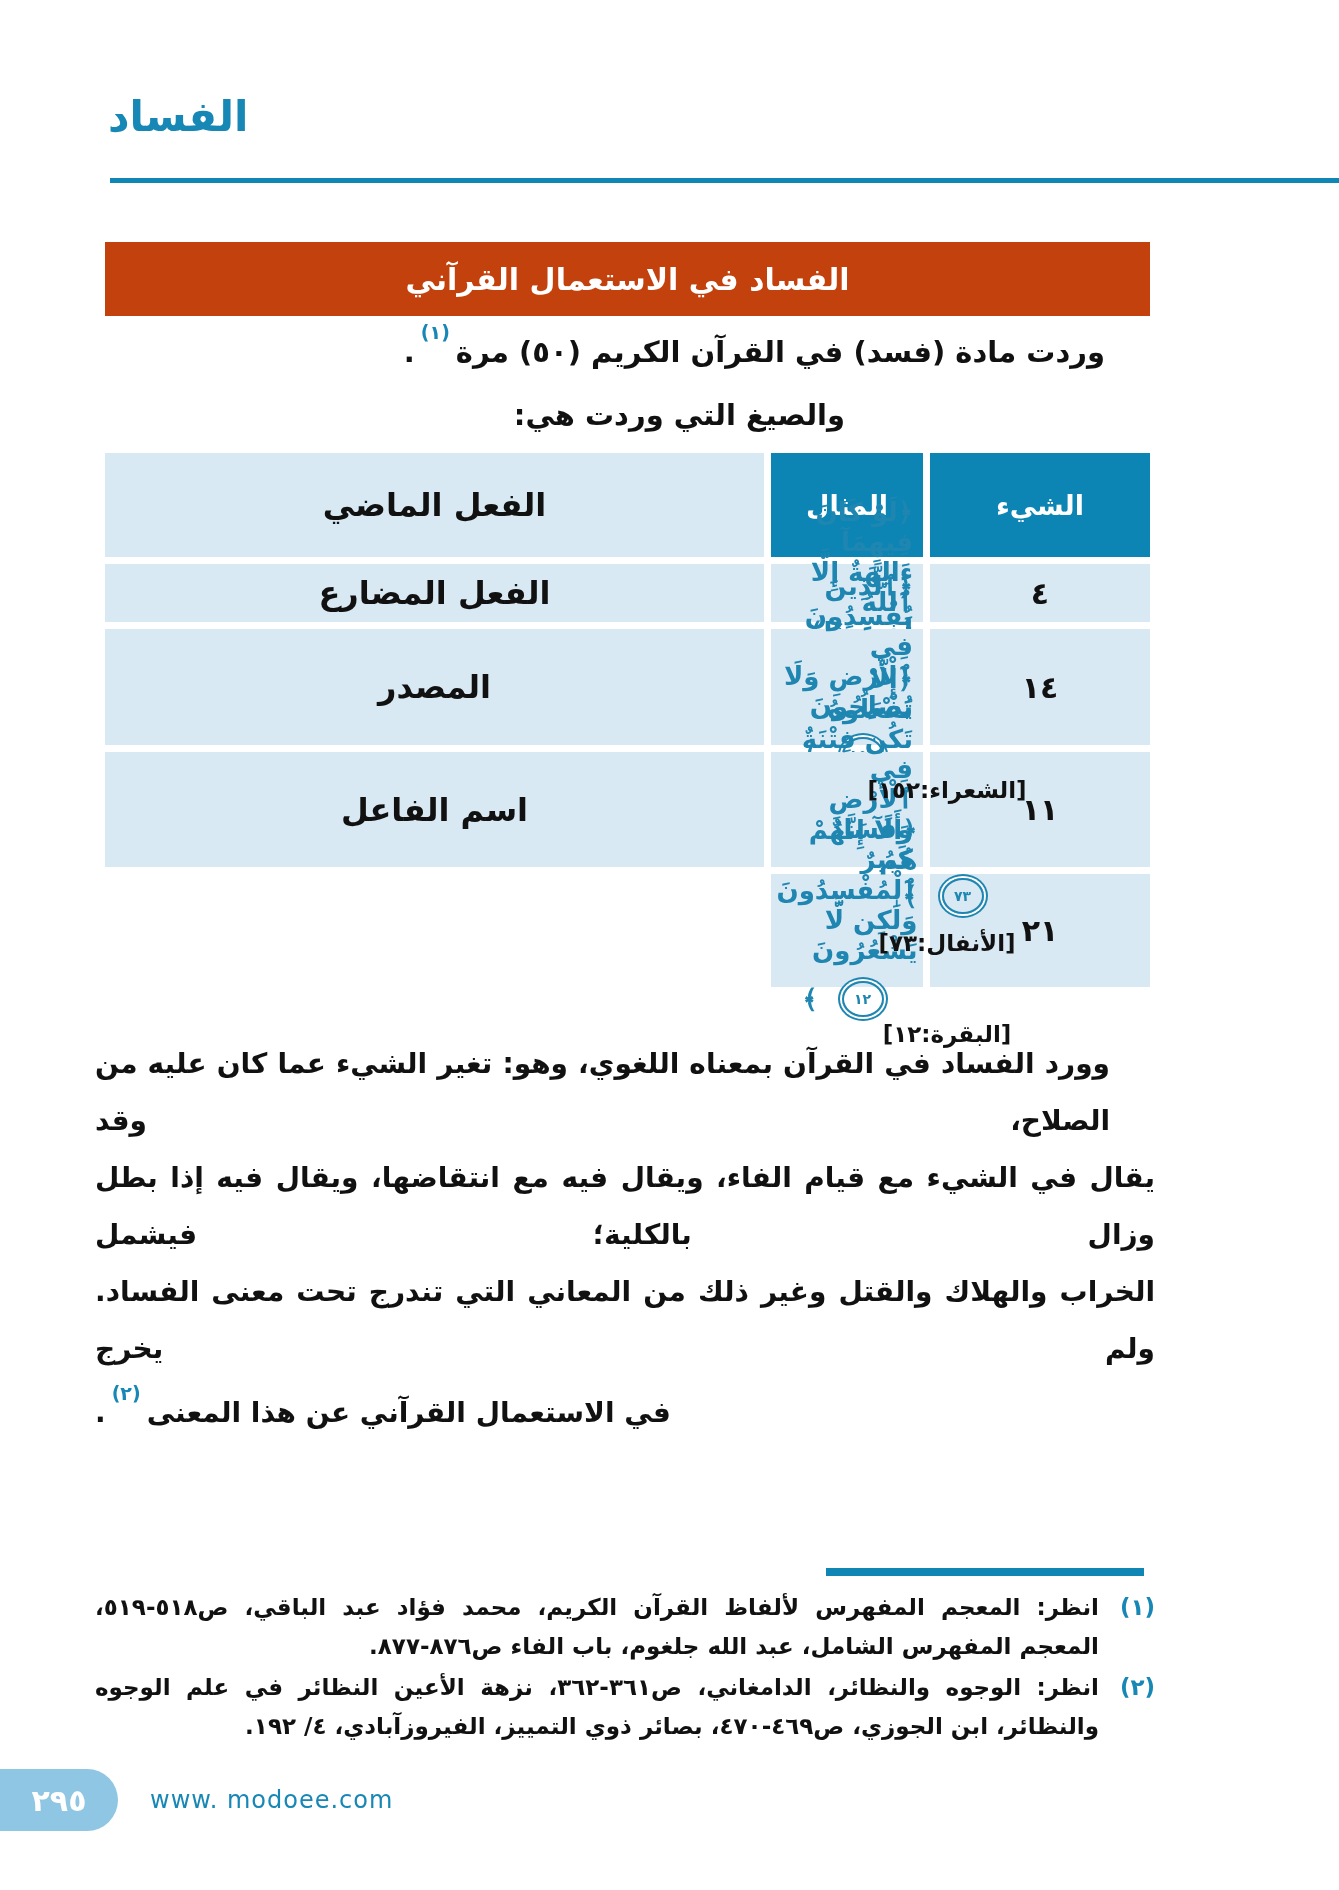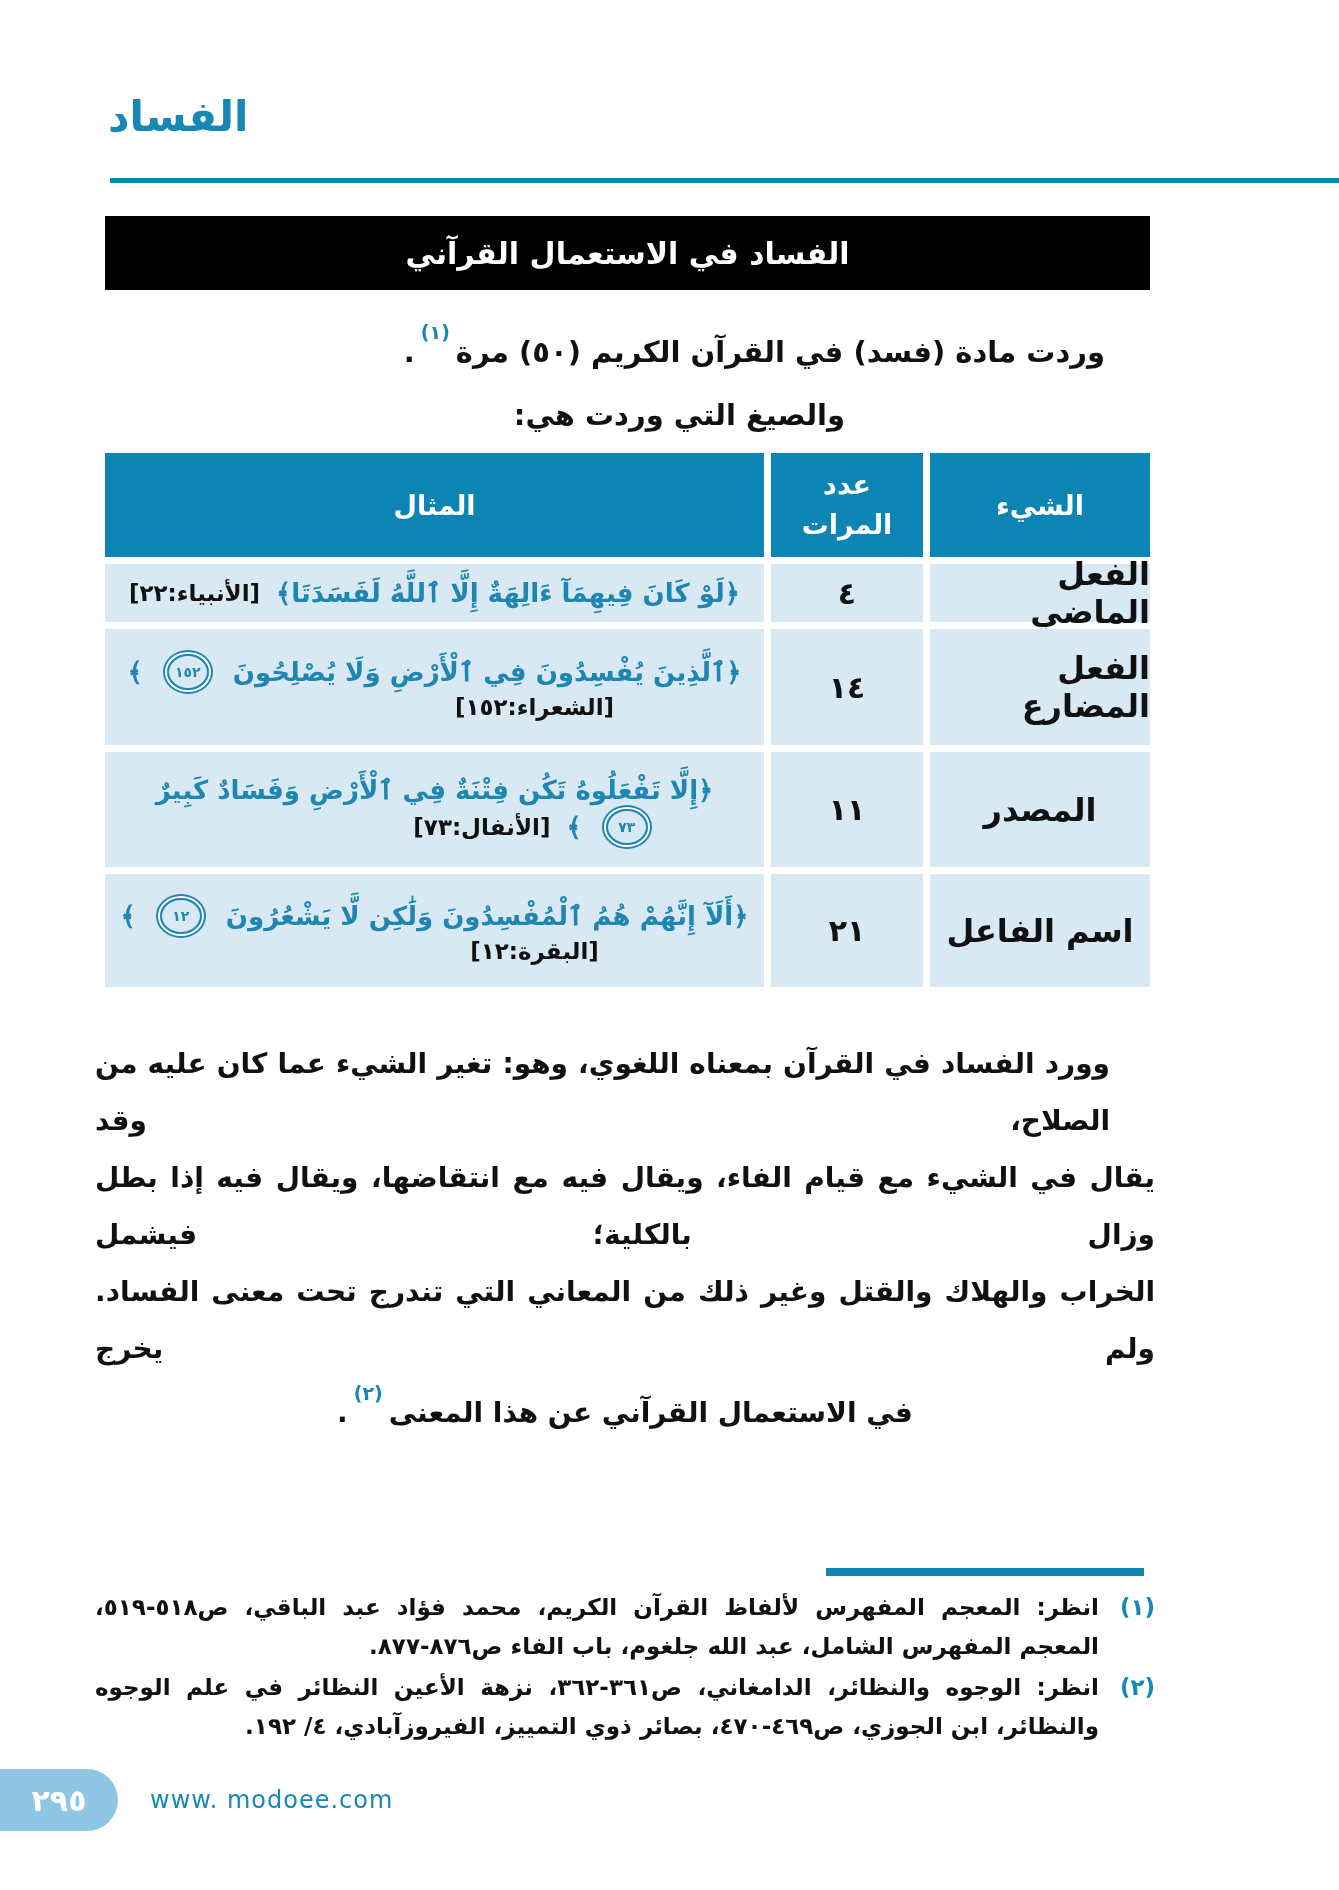--- a/index.html
+++ b/index.html
@@ -10,22 +10,22 @@
   
   .running-head{
     position:absolute;top:92px;left:108px;
     font-size:42px;font-weight:700;color:#1787b5;direction:rtl;
   }
   .head-rule{
     position:absolute;top:178px;left:110px;right:0;height:5px;background:#0f86b4;
   }
   
   .section-bar{
-    position:absolute;top:216px;left:105px;width:1045px;height:74px;
-    background:#000000;display:flex;align-items:center;justify-content:center;text-align:center;
+    position:absolute;top:242px;left:105px;width:1045px;height:74px;
+    background:#c2410c;display:flex;align-items:center;justify-content:center;text-align:center;
   }
   .section-bar span{color:#ffffff;font-size:30px;font-weight:700;direction:rtl;}
   
   .intro-line1{
     position:absolute;top:333px;right:234px;direction:rtl;
     font-size:29px;font-weight:700;color:#111;white-space:nowrap;
   }
   .intro-line2{
     position:absolute;top:398px;right:494px;direction:rtl;
     font-size:29px;font-weight:700;color:#111;white-space:nowrap;
@@ -67,21 +67,21 @@
     box-shadow:0 0 0 2px #fff, 0 0 0 4px #1e86b0;
     font-size:14px;font-weight:700;color:#1e86b0;
   }
   
   .body-par{
     position:absolute;top:1035px;left:95px;width:1060px;direction:rtl;
     font-size:28px;font-weight:700;color:#111;line-height:57px;
   }
   .pline.just{text-align:justify;text-align-last:justify;}
   .pline.indent{padding-right:45px;}
-  .pline.last{text-align:center;}
+  .pline.last{text-align:left;}
   
   .fn-rule{
     position:absolute;top:1568px;left:826px;width:318px;height:8px;background:#0f86b4;
   }
   .footnotes{
     position:absolute;top:1588px;left:95px;width:1060px;direction:rtl;
     font-size:23px;font-weight:700;color:#111;line-height:39px;
   }
   .footnote{display:flex;direction:rtl;margin-bottom:2px;}
   .fn-marker{flex:0 0 56px;color:#1787b5;}
@@ -109,23 +109,20 @@
 </div>
 
 <div class="intro-line1">
   <span>وردت مادة (فسد) في القرآن الكريم (٥٠) مرة</span><sup class="fnref">(١)</sup><span>.</span>
 </div>
 <div class="intro-line2">والصيغ التي وردت هي:</div>
 
 <div class="qtable">
 
   <div class="th">الشيء</div>
-  <div class="th">
-      <span class="narrow">عدد المرات</span>
-    </div>
   <div class="th">المثال</div>
 
   <div class="td form">الفعل الماضي</div>
   <div class="td count">٤</div>
   <div class="td example">
     <div class="vline">
       <span class="verse">﴿لَوْ كَانَ فِيهِمَآ ءَالِهَةٌ إِلَّا ٱللَّهُ لَفَسَدَتَا﴾</span>
       <span class="vref">[الأنبياء:٢٢]</span>
     </div>
   </div>

